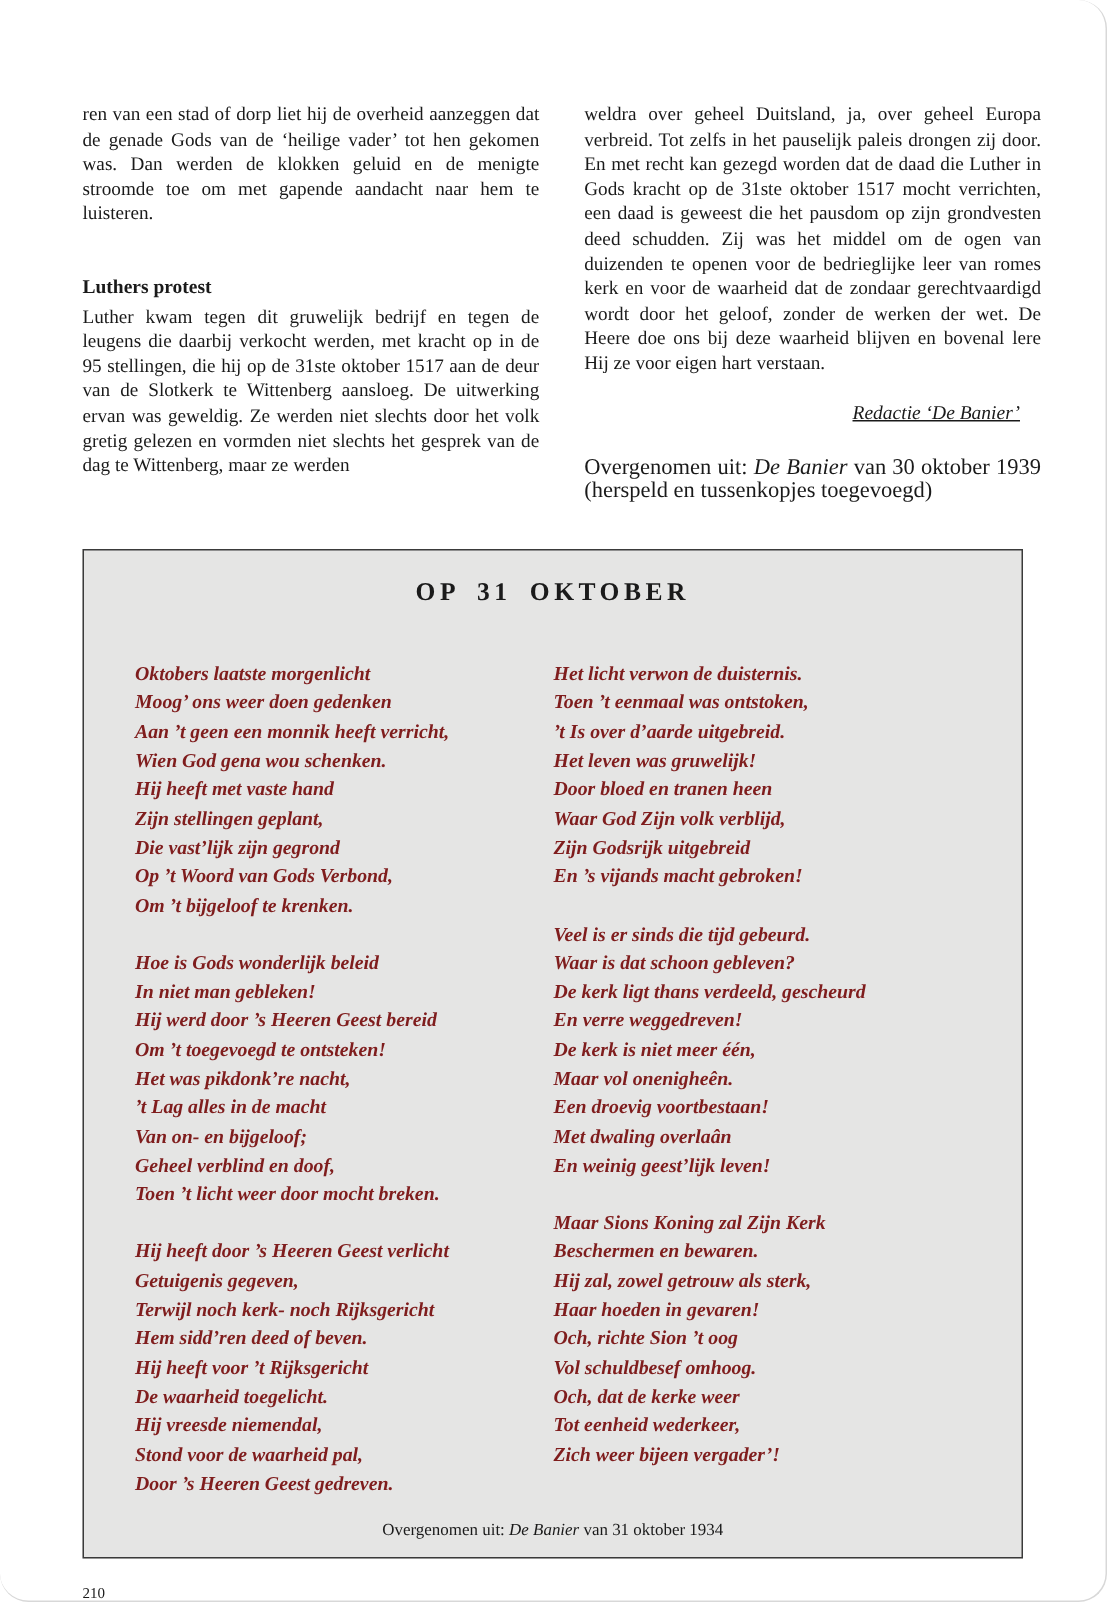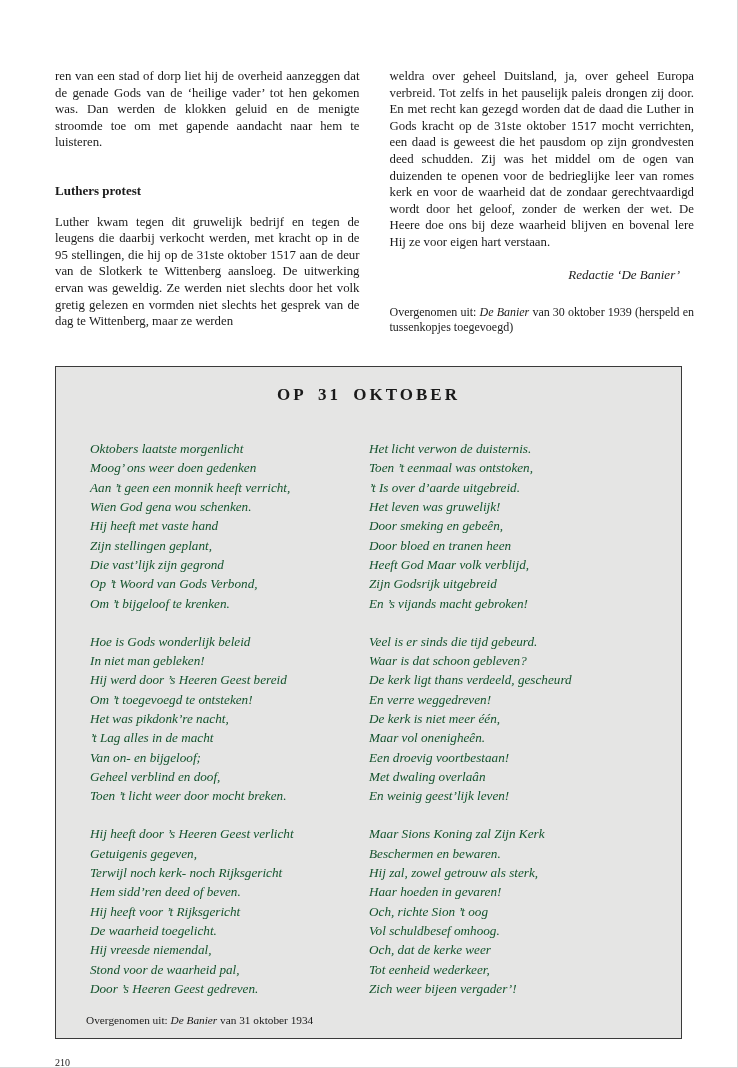--- a/index.html
+++ b/index.html
@@ -8,53 +8,55 @@
     position: relative;
     width: 738px;
     height: 1068px;
     margin: 0 auto;
     background: #ffffff;
     font-family: "Liberation Serif", "DejaVu Serif", serif;
     color: #1a1a1a;
     overflow: hidden;
     border-right: 1px solid #d8d8d8;
     border-bottom: 1px solid #d8d8d8;
+    border-radius: 19px;
   }
   .content {
     padding: 68px 43px 0 55px;
   }
   
   .article {
     display: flex;
     gap: 30px;
   }
   .article .col {
     width: 305px;
     font-size: 12.8px;
     line-height: 16.6px;
     text-align: justify;
   }
   .article p { text-align: justify; }
   .article h3 {
     font-size: 13px;
     font-weight: bold;
     margin-top: 32px;
-    margin-bottom: 14px;
+    margin-bottom: 3px;
     text-align: left;
   }
   .signature {
     margin-top: 16px;
     font-style: italic;
     text-align: right !important;
     padding-right: 14px;
     font-size: 13px;
+    text-decoration: underline;
   }
   .source-note {
     margin-top: 22px;
-    font-size: 12px;
+    font-size: 15px;
     line-height: 14.5px;
   }
   .source-note i { font-style: italic; }
   
   .poem-box {
     margin-top: 32px;
     margin-right: 12px;
     border: 1px solid #3a3a3a;
     background: #e5e5e4;
     padding: 18px 30px 12px 30px;
@@ -68,30 +70,30 @@
     margin-bottom: 34px;
   }
   .poem-cols {
     display: flex;
     justify-content: space-between;
     padding: 0 4px;
   }
   .poem-col { width: 278px; }
   .poem-line {
     font-style: italic;
-    font-weight: normal;
+    font-weight: bold;
     font-size: 13.2px;
     line-height: 19.3px;
-    color: #14532d;
+    color: #7f1d1d;
     white-space: nowrap;
   }
   .stanza { margin-bottom: 19px; }
   .stanza:last-child { margin-bottom: 12px; }
   .poem-source {
-    text-align: left;
+    text-align: center;
     font-size: 11.3px;
     margin-top: 4px;
   }
   .poem-source i { font-style: italic; }
   
   .page-number {
     margin-top: 18px;
     font-size: 10px;
     padding-left: 0;
   }
@@ -152,23 +154,22 @@
               <div class="poem-line">Stond voor de waarheid pal,</div>
               <div class="poem-line">Door ’s Heeren Geest gedreven.</div>
             </div>
           </div>
         <div class="poem-col">
             <div class="stanza">
               <div class="poem-line">Het licht verwon de duisternis.</div>
               <div class="poem-line">Toen ’t eenmaal was ontstoken,</div>
               <div class="poem-line">’t Is over d’aarde uitgebreid.</div>
               <div class="poem-line">Het leven was gruwelijk!</div>
-              <div class="poem-line">Door smeking en gebeên,</div>
               <div class="poem-line">Door bloed en tranen heen</div>
-              <div class="poem-line">Heeft God Maar volk verblijd,</div>
+              <div class="poem-line">Waar God Zijn volk verblijd,</div>
               <div class="poem-line">Zijn Godsrijk uitgebreid</div>
               <div class="poem-line">En ’s vijands macht gebroken!</div>
             </div>
             <div class="stanza">
               <div class="poem-line">Veel is er sinds die tijd gebeurd.</div>
               <div class="poem-line">Waar is dat schoon gebleven?</div>
               <div class="poem-line">De kerk ligt thans verdeeld, gescheurd</div>
               <div class="poem-line">En verre weggedreven!</div>
               <div class="poem-line">De kerk is niet meer één,</div>
               <div class="poem-line">Maar vol onenigheên.</div>

